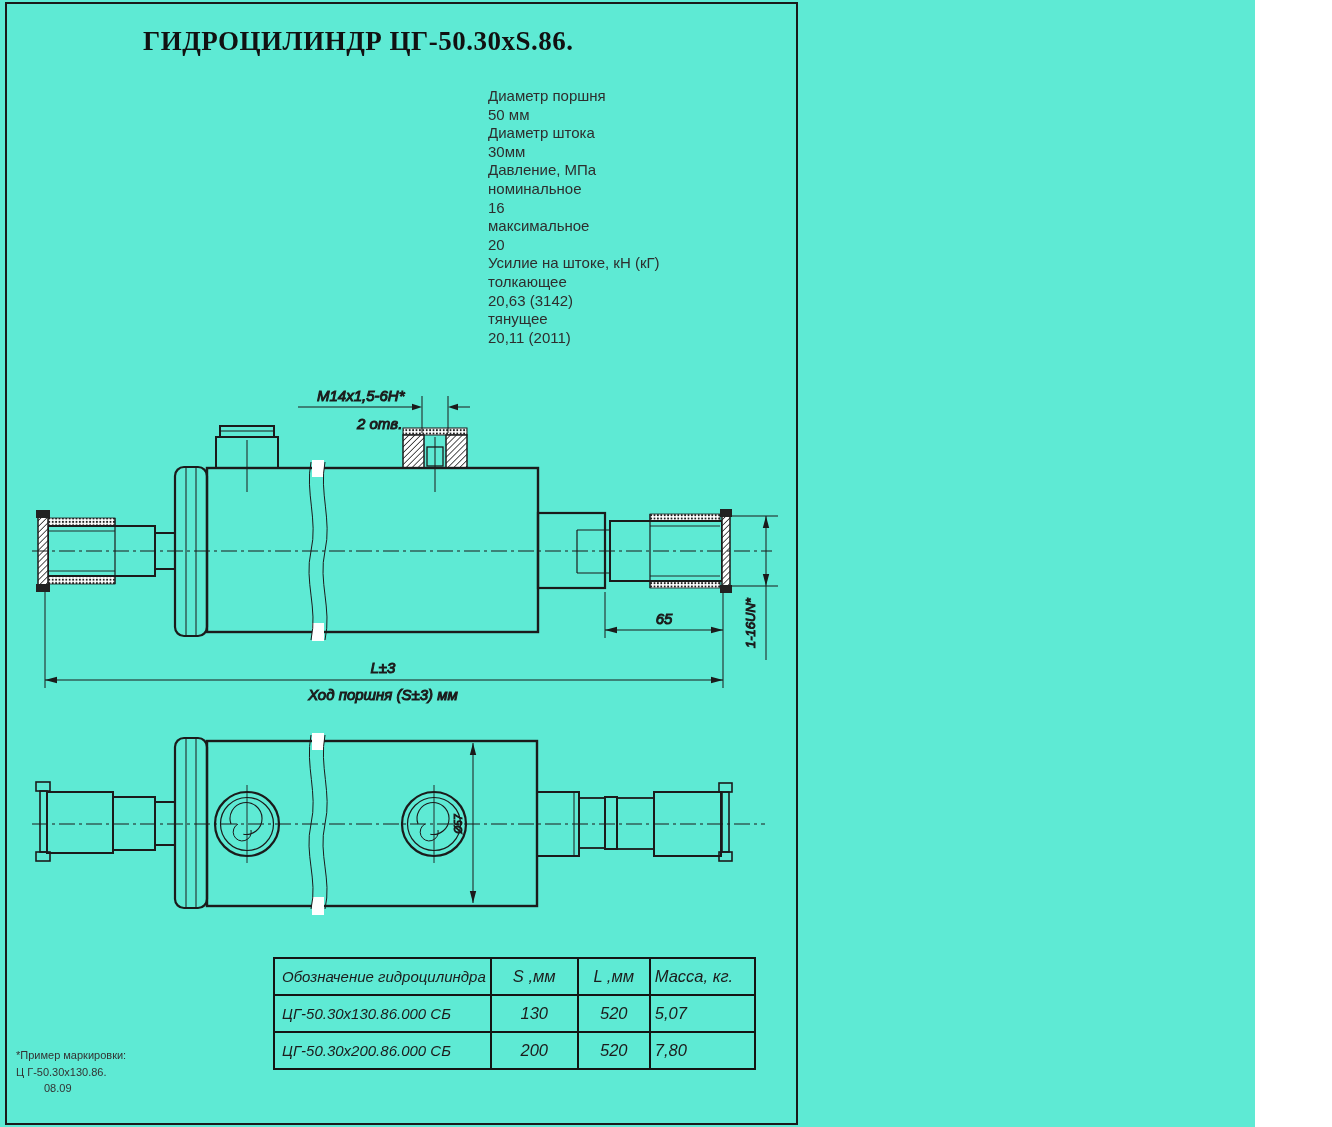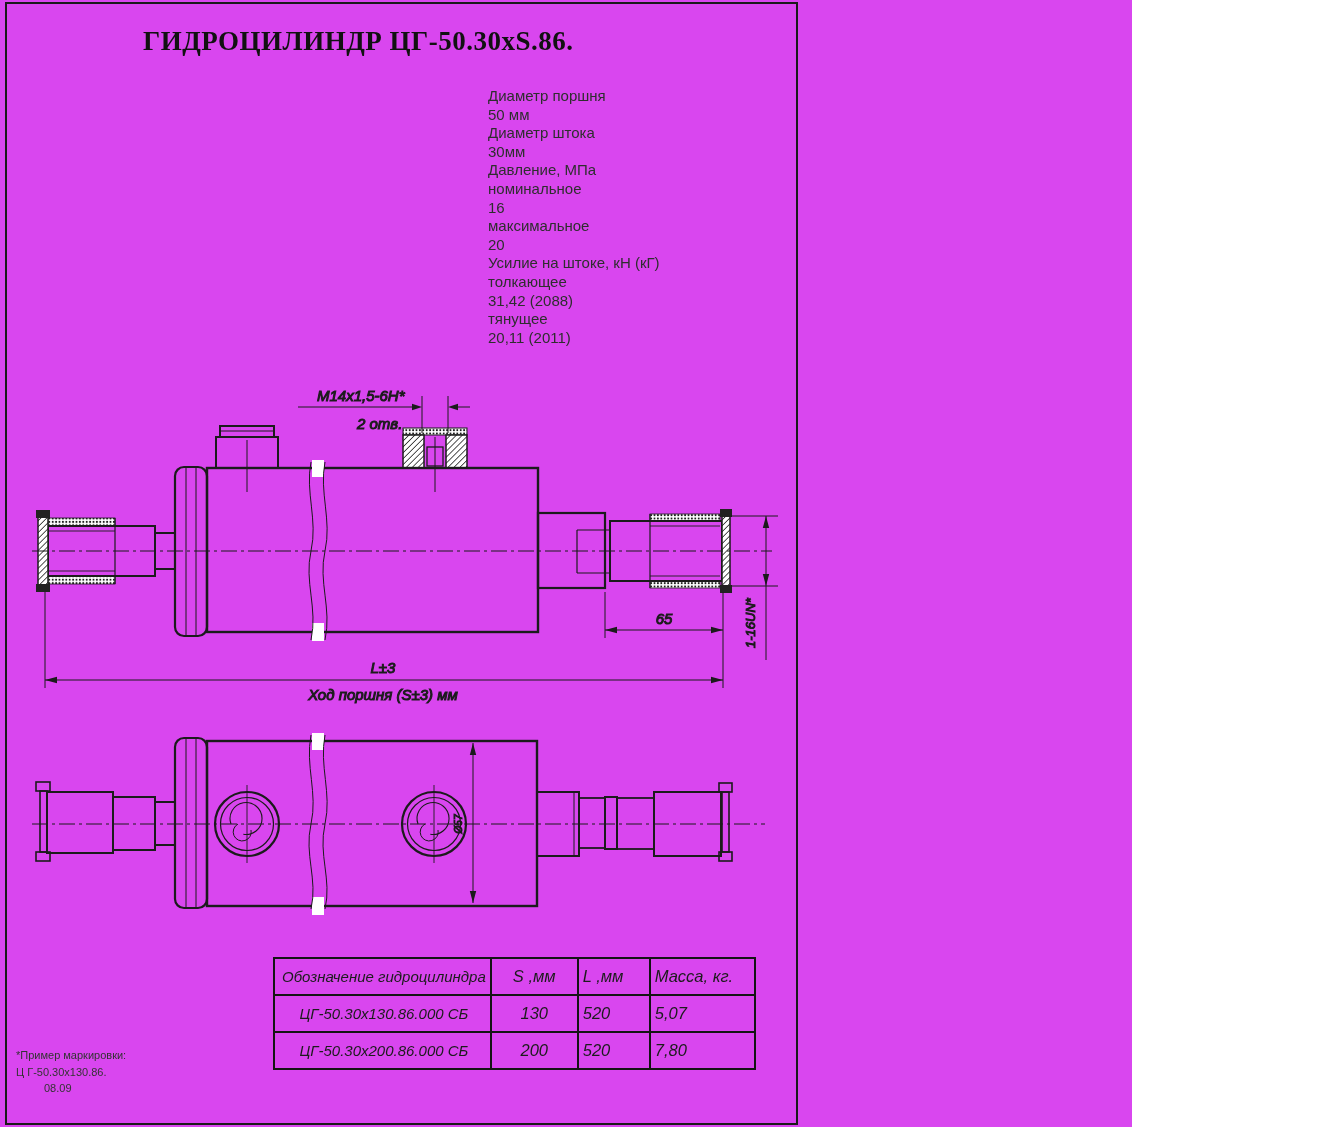--- a/index.html
+++ b/index.html
@@ -1,33 +1,33 @@
 <!DOCTYPE html>
 <html><head>
 <meta charset="utf-8">
 <style>
   html,body{margin:0;padding:0;background:#fff;}
-  .canvas{position:relative;width:1132px;height:1127px;background:#d946ef;overflow:hidden;
+  .canvas{position:relative;width:1255px;height:1127px;background:#5eead4;overflow:hidden;
           font-family:"Liberation Sans",sans-serif;color:#222;}
   .sheet{position:absolute;left:5px;top:2px;width:789px;height:1119px;border:2px solid #1a1a1a;background:transparent;}
   .title{position:absolute;left:143px;top:26px;margin:0;font-family:"Liberation Serif","DejaVu Serif",serif;
          font-weight:bold;font-size:27px;letter-spacing:.5px;color:#111;white-space:nowrap;}
   .specs{position:absolute;left:488px;top:87px;font-size:15px;line-height:18.6px;color:#2e2e2e;}
   .spec-row{display:flex;white-space:nowrap;flex-direction:column;}
   .spec-label{min-width:163px;}
   .spec-value{}
   svg.draw{position:absolute;left:0;top:0;}
   .t{font-family:"Liberation Sans",sans-serif;font-style:italic;fill:#222;}
   .variants{position:absolute;left:273px;top:957px;border-collapse:collapse;table-layout:fixed;
             font-style:italic;color:#1c1c1c;}
   .variants th,.variants td{border:2px solid #141414;height:35px;padding:0 4px;font-weight:normal;
             font-size:16.5px;white-space:nowrap;overflow:hidden;}
-  .variants .c0{width:179px;text-align:center;padding-left:7px;font-size:15px;margin-top:40px;}
+  .variants .c0{width:179px;text-align:left;padding-left:7px;font-size:15px;margin-top:40px;}
   .variants .c1{width:77px;text-align:center;margin-left:28px;}
-  .variants .c2{width:62px;text-align:left;}
+  .variants .c2{width:62px;text-align:center;}
   .variants .c3{width:95px;text-align:left;}
   .footnote{position:absolute;left:16px;top:1047px;font-size:11px;line-height:16.5px;color:#333;white-space:nowrap;}
   .footnote .ind{margin-left:28px;}
 </style>
 </head>
 <body>
 
 <div class="canvas">
   <div class="sheet"></div>
 
@@ -53,21 +53,21 @@
     <div class="spec-row">
         <span class="spec-label">максимальное</span>
         <span class="spec-value">20</span>
       </div>
     <div class="spec-row">
         <span class="spec-label">Усилие на штоке, кН (кГ)</span>
         <span class="spec-value"></span>
       </div>
     <div class="spec-row">
         <span class="spec-label">толкающее</span>
-        <span class="spec-value">31,42 (2088)</span>
+        <span class="spec-value">20,63 (3142)</span>
       </div>
     <div class="spec-row">
         <span class="spec-label">тянущее</span>
         <span class="spec-value">20,11 (2011)</span>
       </div>
   </div>
 
   <svg class="draw" width="1332" height="1127" viewBox="0 0 1332 1127">
     <defs>
       <pattern id="hx" width="4.2" height="4.2" patternUnits="userSpaceOnUse" patternTransform="rotate(45)">

